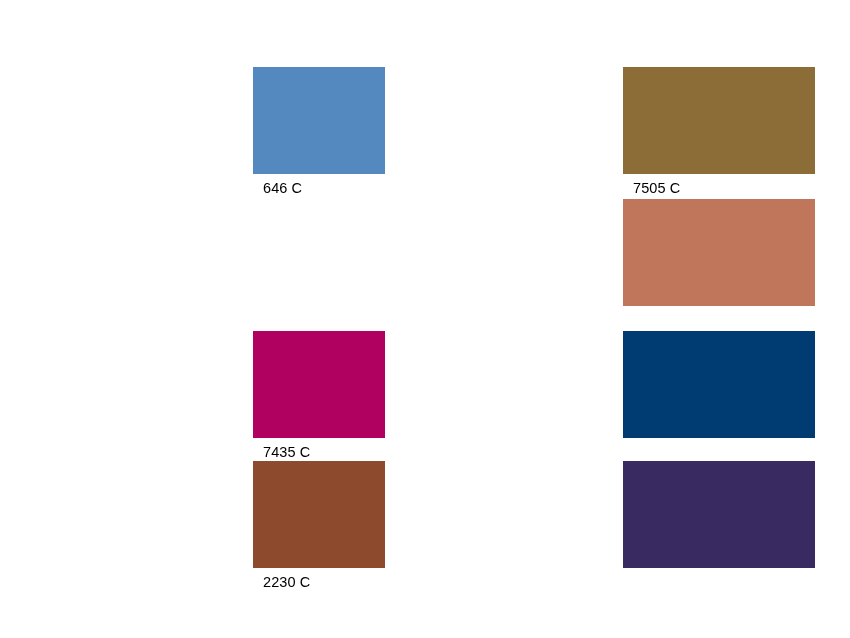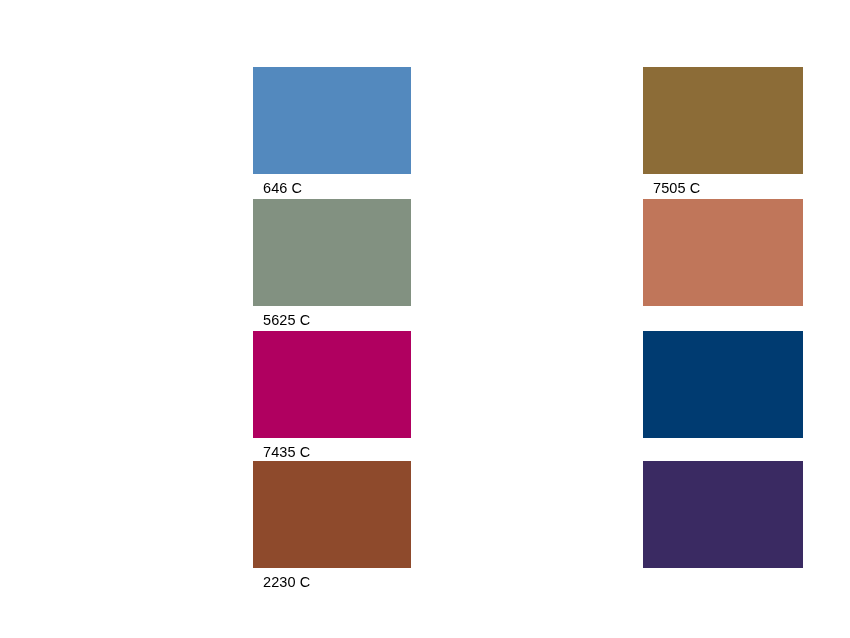--- a/index.html
+++ b/index.html
@@ -32,41 +32,37 @@
     font-family: "Liberation Sans", sans-serif;
     font-size: 14.5px;
     line-height: 14.5px;
     color: #000000;
     padding-left: 10px;
     padding-top: 7px;
     white-space: nowrap;
     letter-spacing: 0.1px;
   }
   
-  .col-left  { left: 253px; width: 158px; }
-  .col-right { left: 623px; width: 160px; margin-left: 20px; }
+  .col-left  { left: 253px; width: 132px; }
+  .col-right { left: 623px; width: 192px; }
   .row-1 { top: 67px; }
   .row-2 { top: 199px; }
   .row-3 { top: 331px; }
   .row-4 { top: 461px; }
 </style>
 </head>
 <body style="background-color: rgb(255, 255, 255);">
 
 <div id="swatch-sheet">
 
   <div class="swatch-cell col-left row-1">
     <span class="swatch-chip" style="background-color: rgb(83, 137, 190);"></span>
     <span class="swatch-label">646 C</span>
   </div>
 
-  <div class="swatch-cell col-left row-2">
-    <span class="swatch-chip" style="background-color: rgb(130, 145, 129);"></span>
-    <span class="swatch-label">5625 C</span>
-  </div>
 
   <div class="swatch-cell col-left row-3">
     <span class="swatch-chip" style="background-color: rgb(176, 0, 96);"></span>
     <span class="swatch-label">7435 C</span>
   </div>
 
   <div class="swatch-cell col-left row-4">
     <span class="swatch-chip" style="background-color: rgb(142, 74, 44);"></span>
     <span class="swatch-label">2230 C</span>
   </div>

